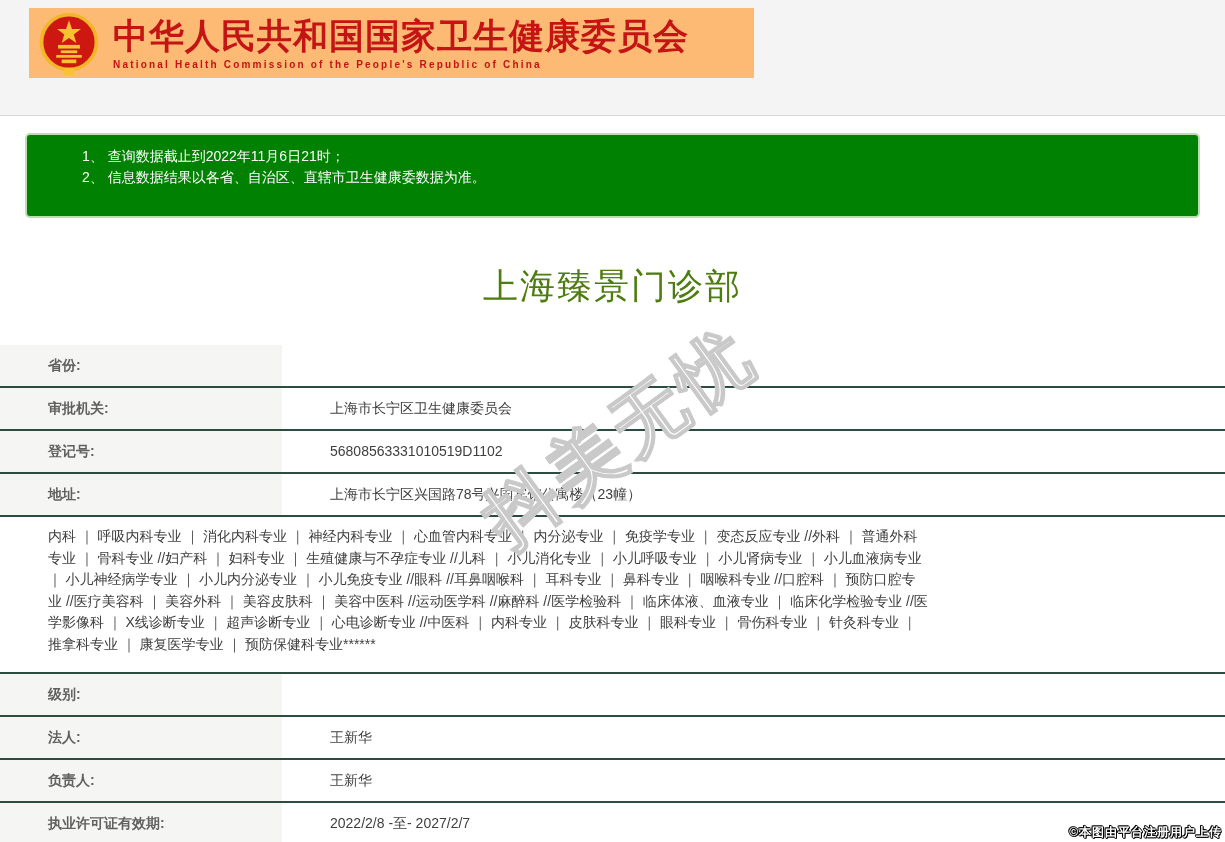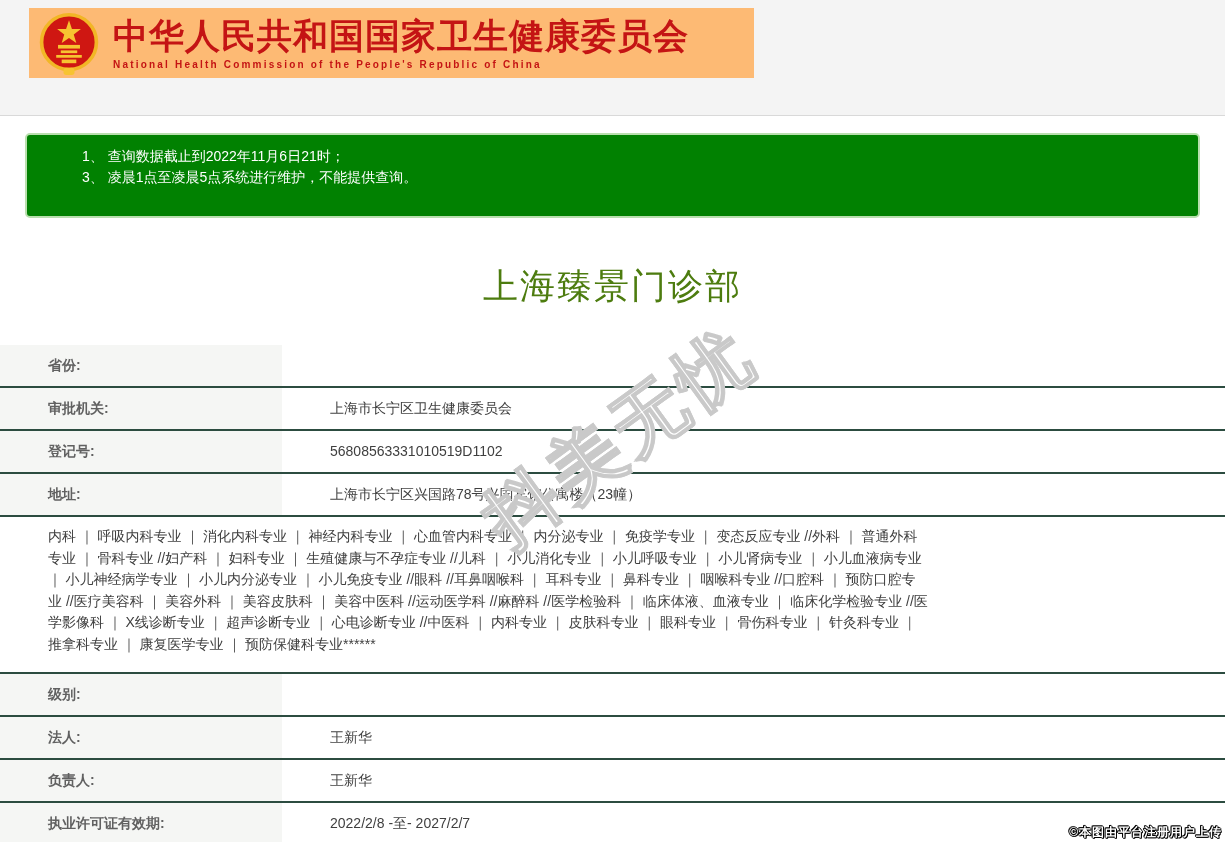--- a/index.html
+++ b/index.html
@@ -94,21 +94,21 @@
     </div>
     <div class="titles">
       <div class="title-cn">中华人民共和国国家卫生健康委员会</div>
       <div class="title-en">National Health Commission of the People's Republic of China</div>
     </div>
   </div>
 </div>
 
 <div class="notice">
   <div>1、 查询数据截止到2022年11月6日21时；</div>
-  <div>3、 凌晨1点至凌晨5点系统进行维护，不能提供查询。</div>
+  <div>2、 信息数据结果以各省、自治区、直辖市卫生健康委数据为准。</div>
 </div>
 
 <h1 class="page-title">上海臻景门诊部</h1>
 
 <div class="details" id="rows-container">
   <div class="row">
     <div class="label">省份:</div>
   </div>
 
   <div class="row">

